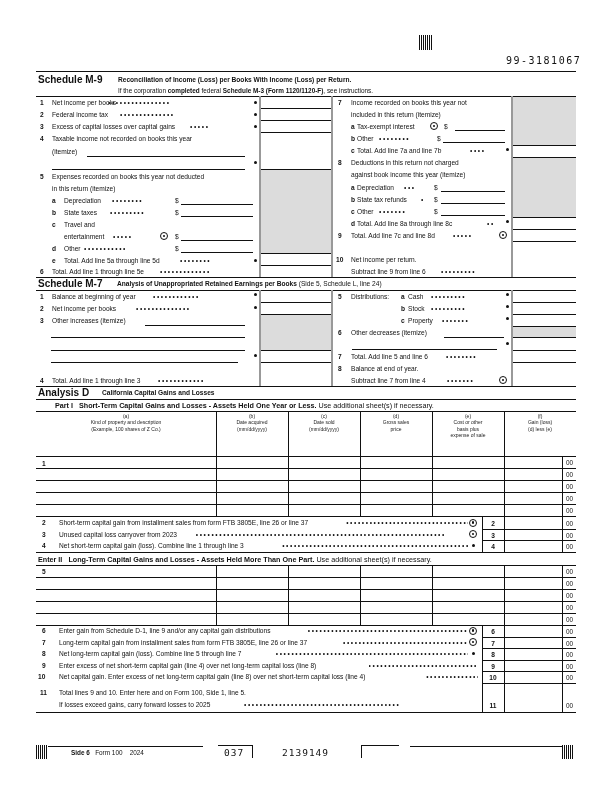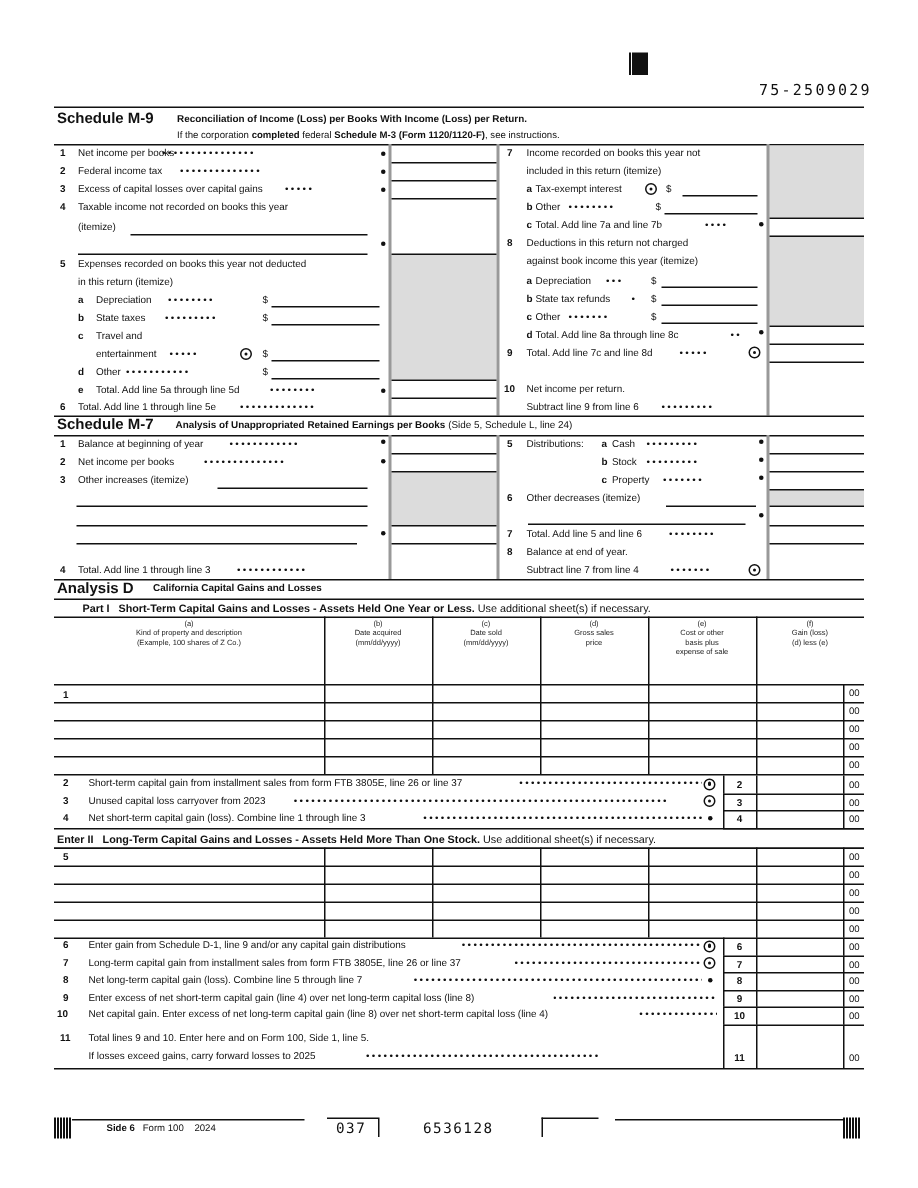--- a/index.html
+++ b/index.html
@@ -25,21 +25,21 @@
   .part-h { font-size: 7.2px; font-weight: bold; }
   .colh { position: absolute; text-align: center; font-size: 5px; line-height: 1.25; color: #222; }
   .mono { font-family: "DejaVu Sans Mono", monospace; }
   .cents { position: absolute; font-size: 6.4px; }
   .lnbox { position: absolute; font-size: 6.6px; font-weight: bold; text-align: center; }
 </style>
 </head>
 <body>
 
 <div class="barcode" style="left:419px;top:35px;width:13px;height:15px;"></div>
-<div class="txt mono" style="left:506px;top:56px;font-size:10px;letter-spacing:1.5px;">75-2509029</div>
+<div class="txt mono" style="left:506px;top:56px;font-size:10px;letter-spacing:1.5px;">99-3181067</div>
 <div class="hline thick" style="left:36px;top:71px;width:540px;"></div>
 
 <div class="txt sched-title" style="left:38px;top:75px;">Schedule M-9</div>
 <div class="txt sched-sub" style="left:118px;top:77px;">Reconciliation of Income (Loss) per Books With Income (Loss) per Return.</div>
 <div class="txt" style="left:118px;top:88px;font-size:6.4px;">
   <span>If the corporation</span>
   <span class="b">completed</span>
   <span>federal</span>
   <span class="b">Schedule M-3 (Form 1120/1120-F)</span><span>, see instructions.</span>
 </div>
@@ -327,21 +327,21 @@
     <div>(d) less (e)</div>
 </div>
 
 <div id="grid-part1"></div>
 <div class="txt num" style="left:42px;top:461px;">1</div>
 
 <div id="part1-lines"></div>
 
 <div class="txt part-h" style="left:38px;top:556px;">
   <span>Enter II</span>&nbsp;&nbsp;
-  <span>Long-Term Capital Gains and Losses - Assets Held More Than One Stock.</span>
+  <span>Long-Term Capital Gains and Losses - Assets Held More Than One Part.</span>
   <span style="font-weight:normal;">Use additional sheet(s) if necessary.</span>
 </div>
 <div class="hline" style="left:36px;top:565px;width:540px;"></div>
 <div id="grid-part2"></div>
 <div class="txt num" style="left:42px;top:569px;">5</div>
 
 <div id="part2-lines"></div>
 
 <div class="txt num" style="left:40px;top:690px;">11</div>
 <div class="txt" style="left:59px;top:690px;">Total lines 9 and 10. Enter here and on Form 100, Side 1, line 5.</div>
@@ -358,21 +358,21 @@
 <div class="barcode" style="left:36px;top:745px;width:12px;height:14px;"></div>
 <div class="hline" style="left:48px;top:746px;width:155px;"></div>
 <div class="txt" style="left:71px;top:750px;font-size:6.4px;">
   <span class="b">Side 6</span>&nbsp;&nbsp;
   <span>Form 100</span>&nbsp;&nbsp;&nbsp;
   <span>2024</span>
 </div>
 <div class="hline" style="left:218px;top:745px;width:34px;border-top-width:1.4px;"></div>
 <div class="vline" style="left:252px;top:745px;height:13px;border-left-width:1.4px;"></div>
 <div class="txt mono" style="left:224px;top:748px;font-size:9.5px;letter-spacing:1px;">037</div>
-<div class="txt mono" style="left:282px;top:748px;font-size:9.5px;letter-spacing:1px;">6536128</div>
+<div class="txt mono" style="left:282px;top:748px;font-size:9.5px;letter-spacing:1px;">2139149</div>
 <div class="hline" style="left:361px;top:745px;width:38px;border-top-width:1.4px;"></div>
 <div class="vline" style="left:361px;top:745px;height:13px;border-left-width:1.4px;"></div>
 <div class="hline" style="left:410px;top:746px;width:152px;"></div>
 <div class="barcode" style="left:562px;top:745px;width:12px;height:14px;"></div>
 
 <div class="vline" style="left:216px;top:411px;height:105px;"></div>
 <div class="vline" style="left:288px;top:411px;height:105px;"></div>
 <div class="vline" style="left:360px;top:411px;height:105px;"></div>
 <div class="vline" style="left:432px;top:411px;height:105px;"></div>
 <div class="vline" style="left:504px;top:411px;height:105px;"></div>

